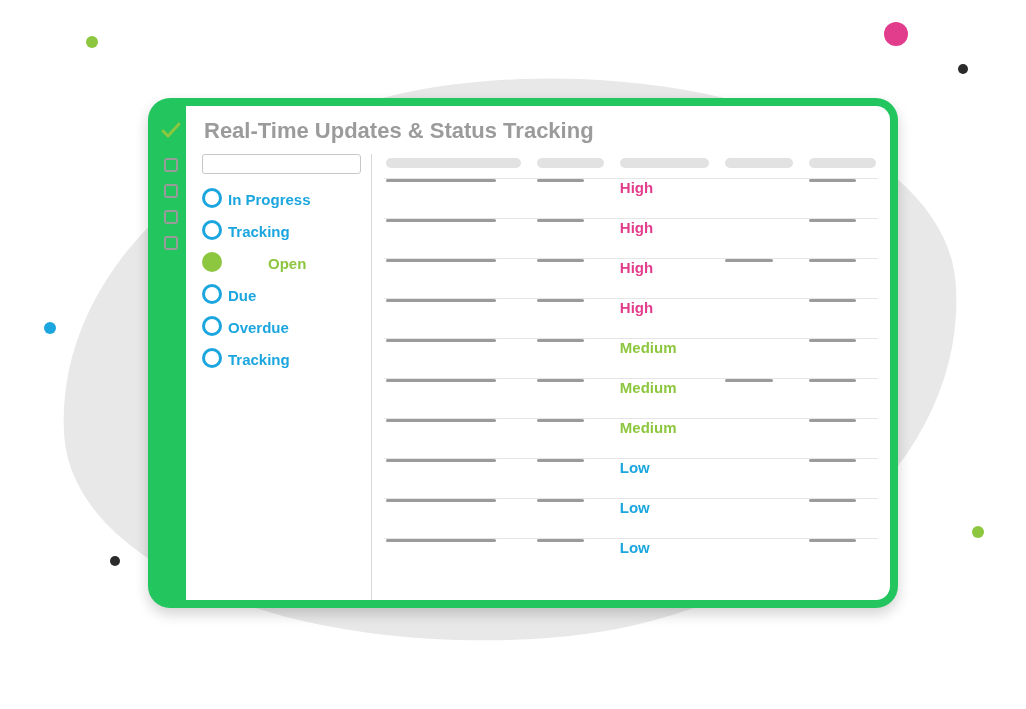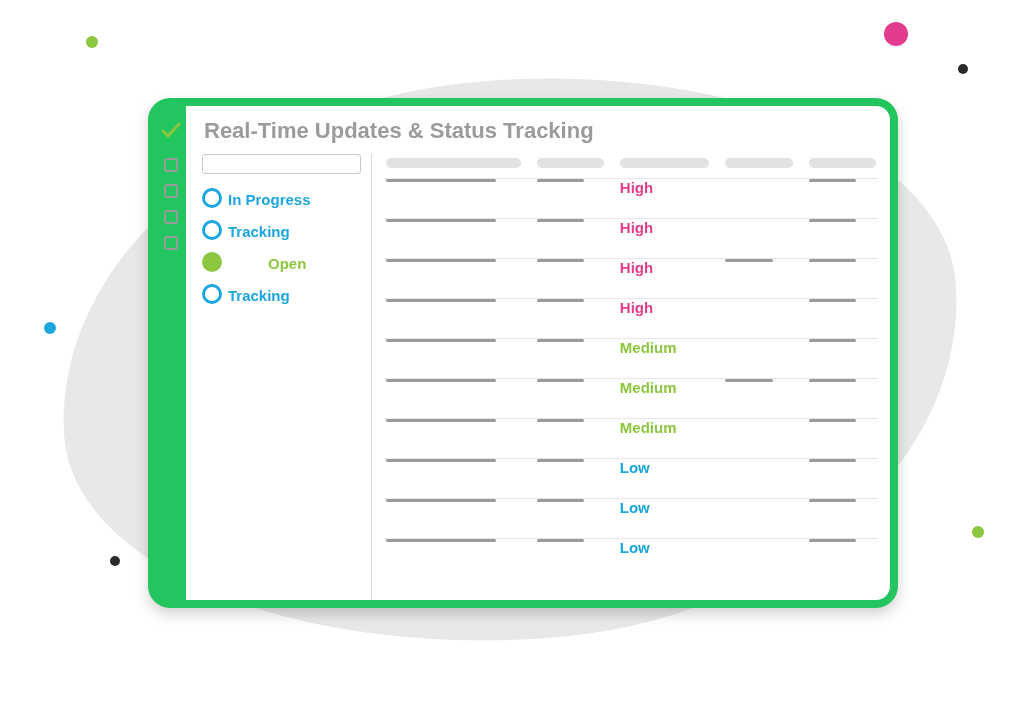--- a/index.html
+++ b/index.html
@@ -214,20 +214,28 @@
             <div class="filter-item">
               <span class="radio"></span>
               <span class="filter-label">Tracking</span>
             </div>
             <div class="filter-item">
               <span class="radio active"></span>
               <span class="filter-label active">Open</span>
             </div>
             <div class="filter-item">
               <span class="radio"></span>
+              <span class="filter-label">Due</span>
+            </div>
+            <div class="filter-item">
+              <span class="radio"></span>
+              <span class="filter-label">Overdue</span>
+            </div>
+            <div class="filter-item">
+              <span class="radio"></span>
               <span class="filter-label">Tracking</span>
             </div>
           </div>
       </div>
 
       <div class="table-col">
         <div class="thead">
           <div class="col-ph w1"></div>
           <div class="col-ph w2"></div>
           <div class="col-ph w3"></div>

